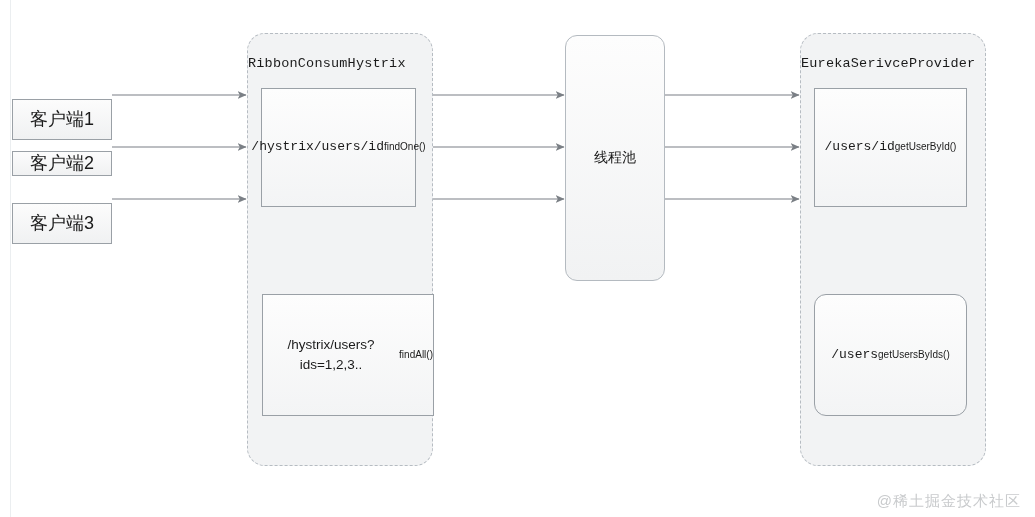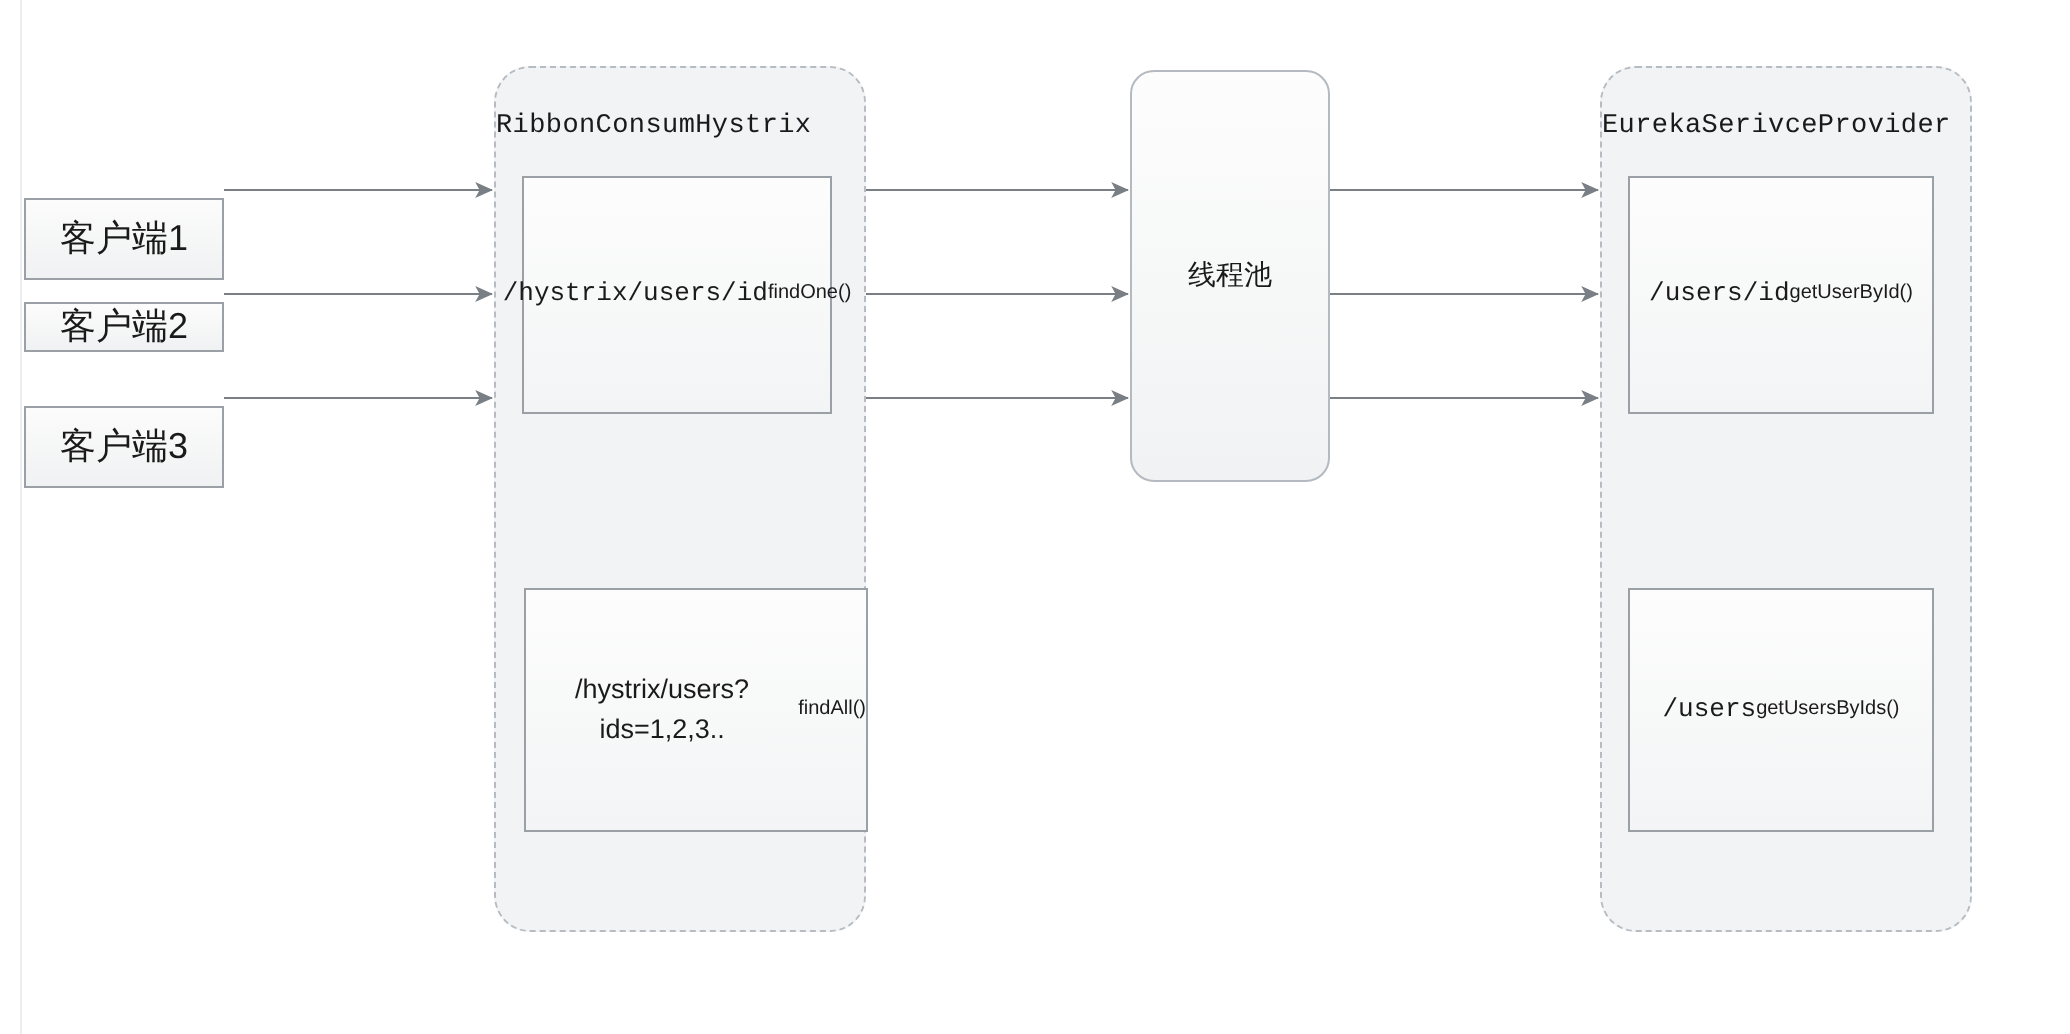--- a/index.html
+++ b/index.html
@@ -157,34 +157,34 @@
   <div class="endpoint-box" style="left:261px; top:88px; width:155px; height:119px;">
     <span class="ep-path-mono">/hystrix/users/id</span>
     <span class="ep-method">findOne()</span>
   </div>
 
   <div class="endpoint-box" style="left:262px; top:294px; width:172px; height:122px;">
     <span class="ep-path-sans">/hystrix/users?ids=1,2,3..</span>
     <span class="ep-method">findAll()</span>
   </div>
 
-  <div class="pool-box" style="left:565px; top:35px; width:100px; height:206px;">
+  <div class="pool-box" style="left:565px; top:35px; width:100px; height:246px;">
     <span>线程池</span>
   </div>
 
   <div class="service-container" style="left:800px; top:33px; width:186px; height:433px;">
     <div class="service-title" style="top:22px;">EurekaSerivceProvider</div>
   </div>
 
   <div class="endpoint-box" style="left:814px; top:88px; width:153px; height:119px;">
     <span class="ep-path-mono">/users/id</span>
     <span class="ep-method">getUserById()</span>
   </div>
 
-  <div class="endpoint-box" style="left:814px; top:294px; width:153px; height:122px;">
+  <div class="endpoint-box" style="left:814px; top:294px; width:153px; height:122px;border-radius:12px;">
     <span class="ep-path-mono">/users</span>
     <span class="ep-method">getUsersByIds()</span>
   </div>
 
   <svg class="edge-layer" width="1035" height="517" viewBox="0 0 1035 517">
     <defs>
       <marker id="arrowhead" markerWidth="9" markerHeight="8" refX="8.4" refY="4" orient="auto" markerUnits="userSpaceOnUse">
         <path d="M0,0 L9,4 L0,8 L2.2,4 Z" fill="#7a7f85"></path>
       </marker>
     </defs>
@@ -197,14 +197,15 @@
       <line x1="433" y1="95" x2="564" y2="95" marker-end="url(#arrowhead)"></line>
       <line x1="433" y1="147" x2="564" y2="147" marker-end="url(#arrowhead)"></line>
       <line x1="433" y1="199" x2="564" y2="199" marker-end="url(#arrowhead)"></line>
 
       <line x1="665" y1="95" x2="799" y2="95" marker-end="url(#arrowhead)"></line>
       <line x1="665" y1="147" x2="799" y2="147" marker-end="url(#arrowhead)"></line>
       <line x1="665" y1="199" x2="799" y2="199" marker-end="url(#arrowhead)"></line>
     </g>
   </svg>
 
+  <div class="watermark">@稀土掘金技术社区</div>
 
 </div>
 
 </body></html>

